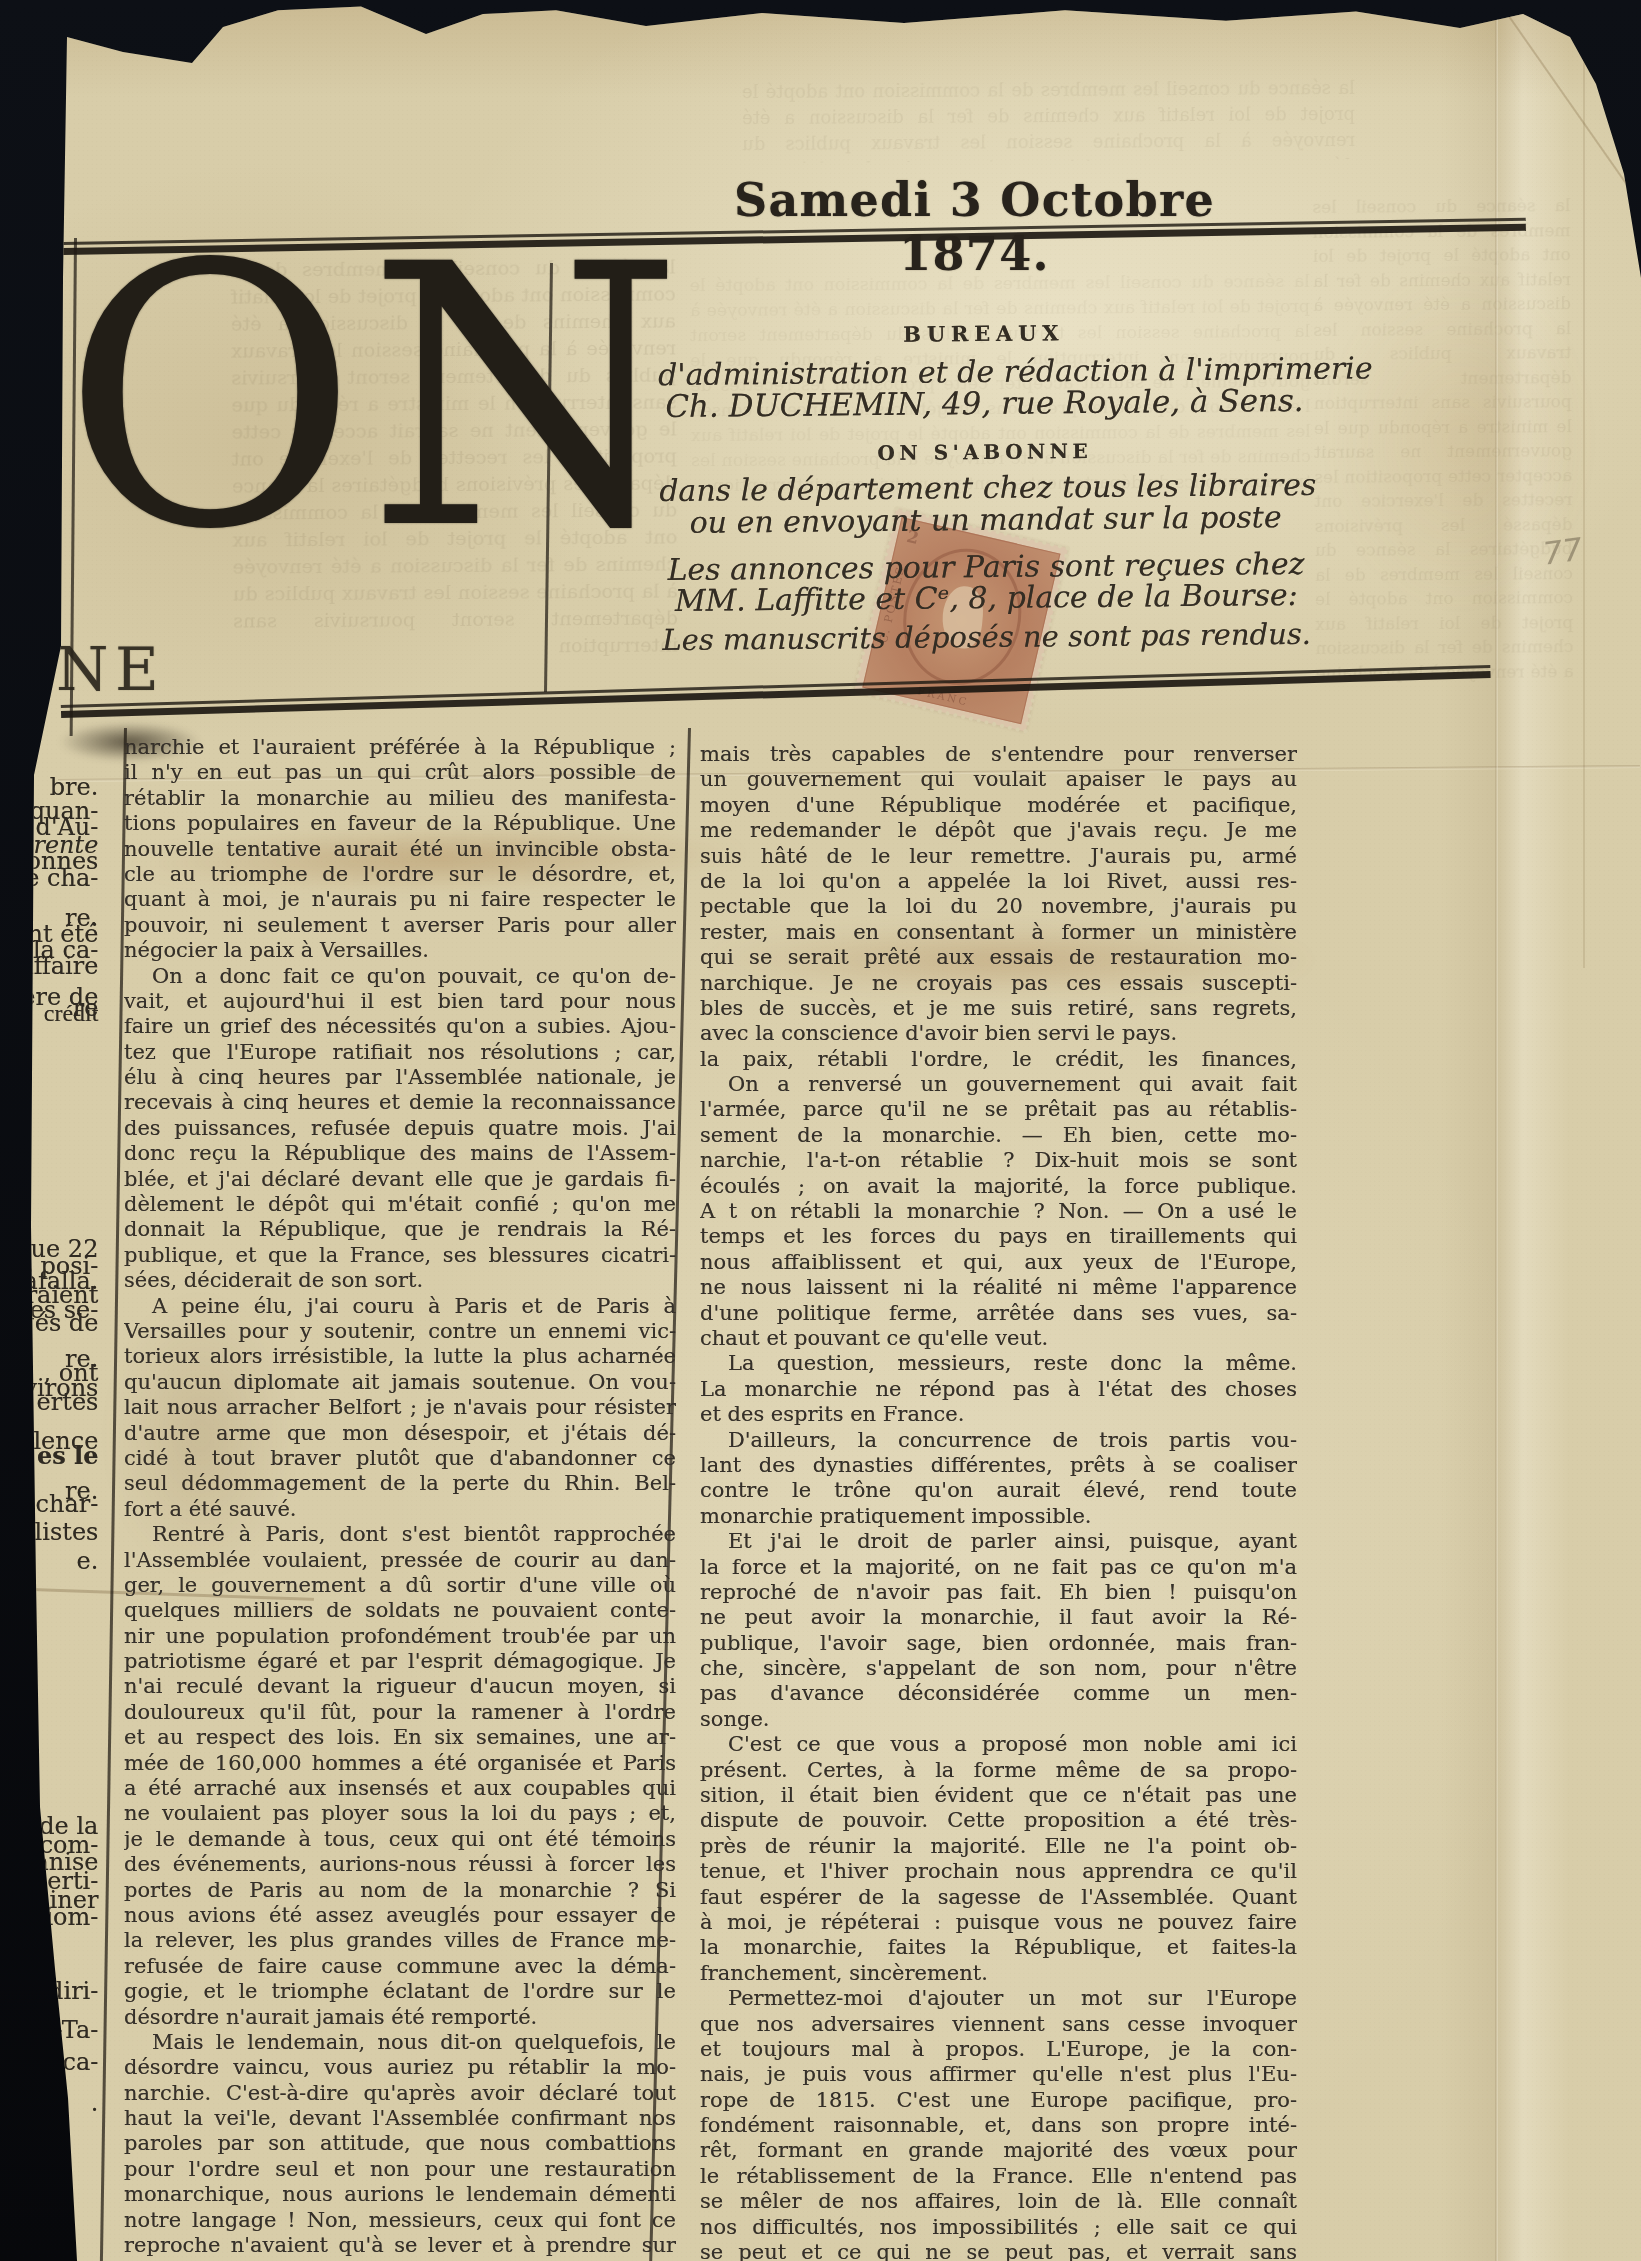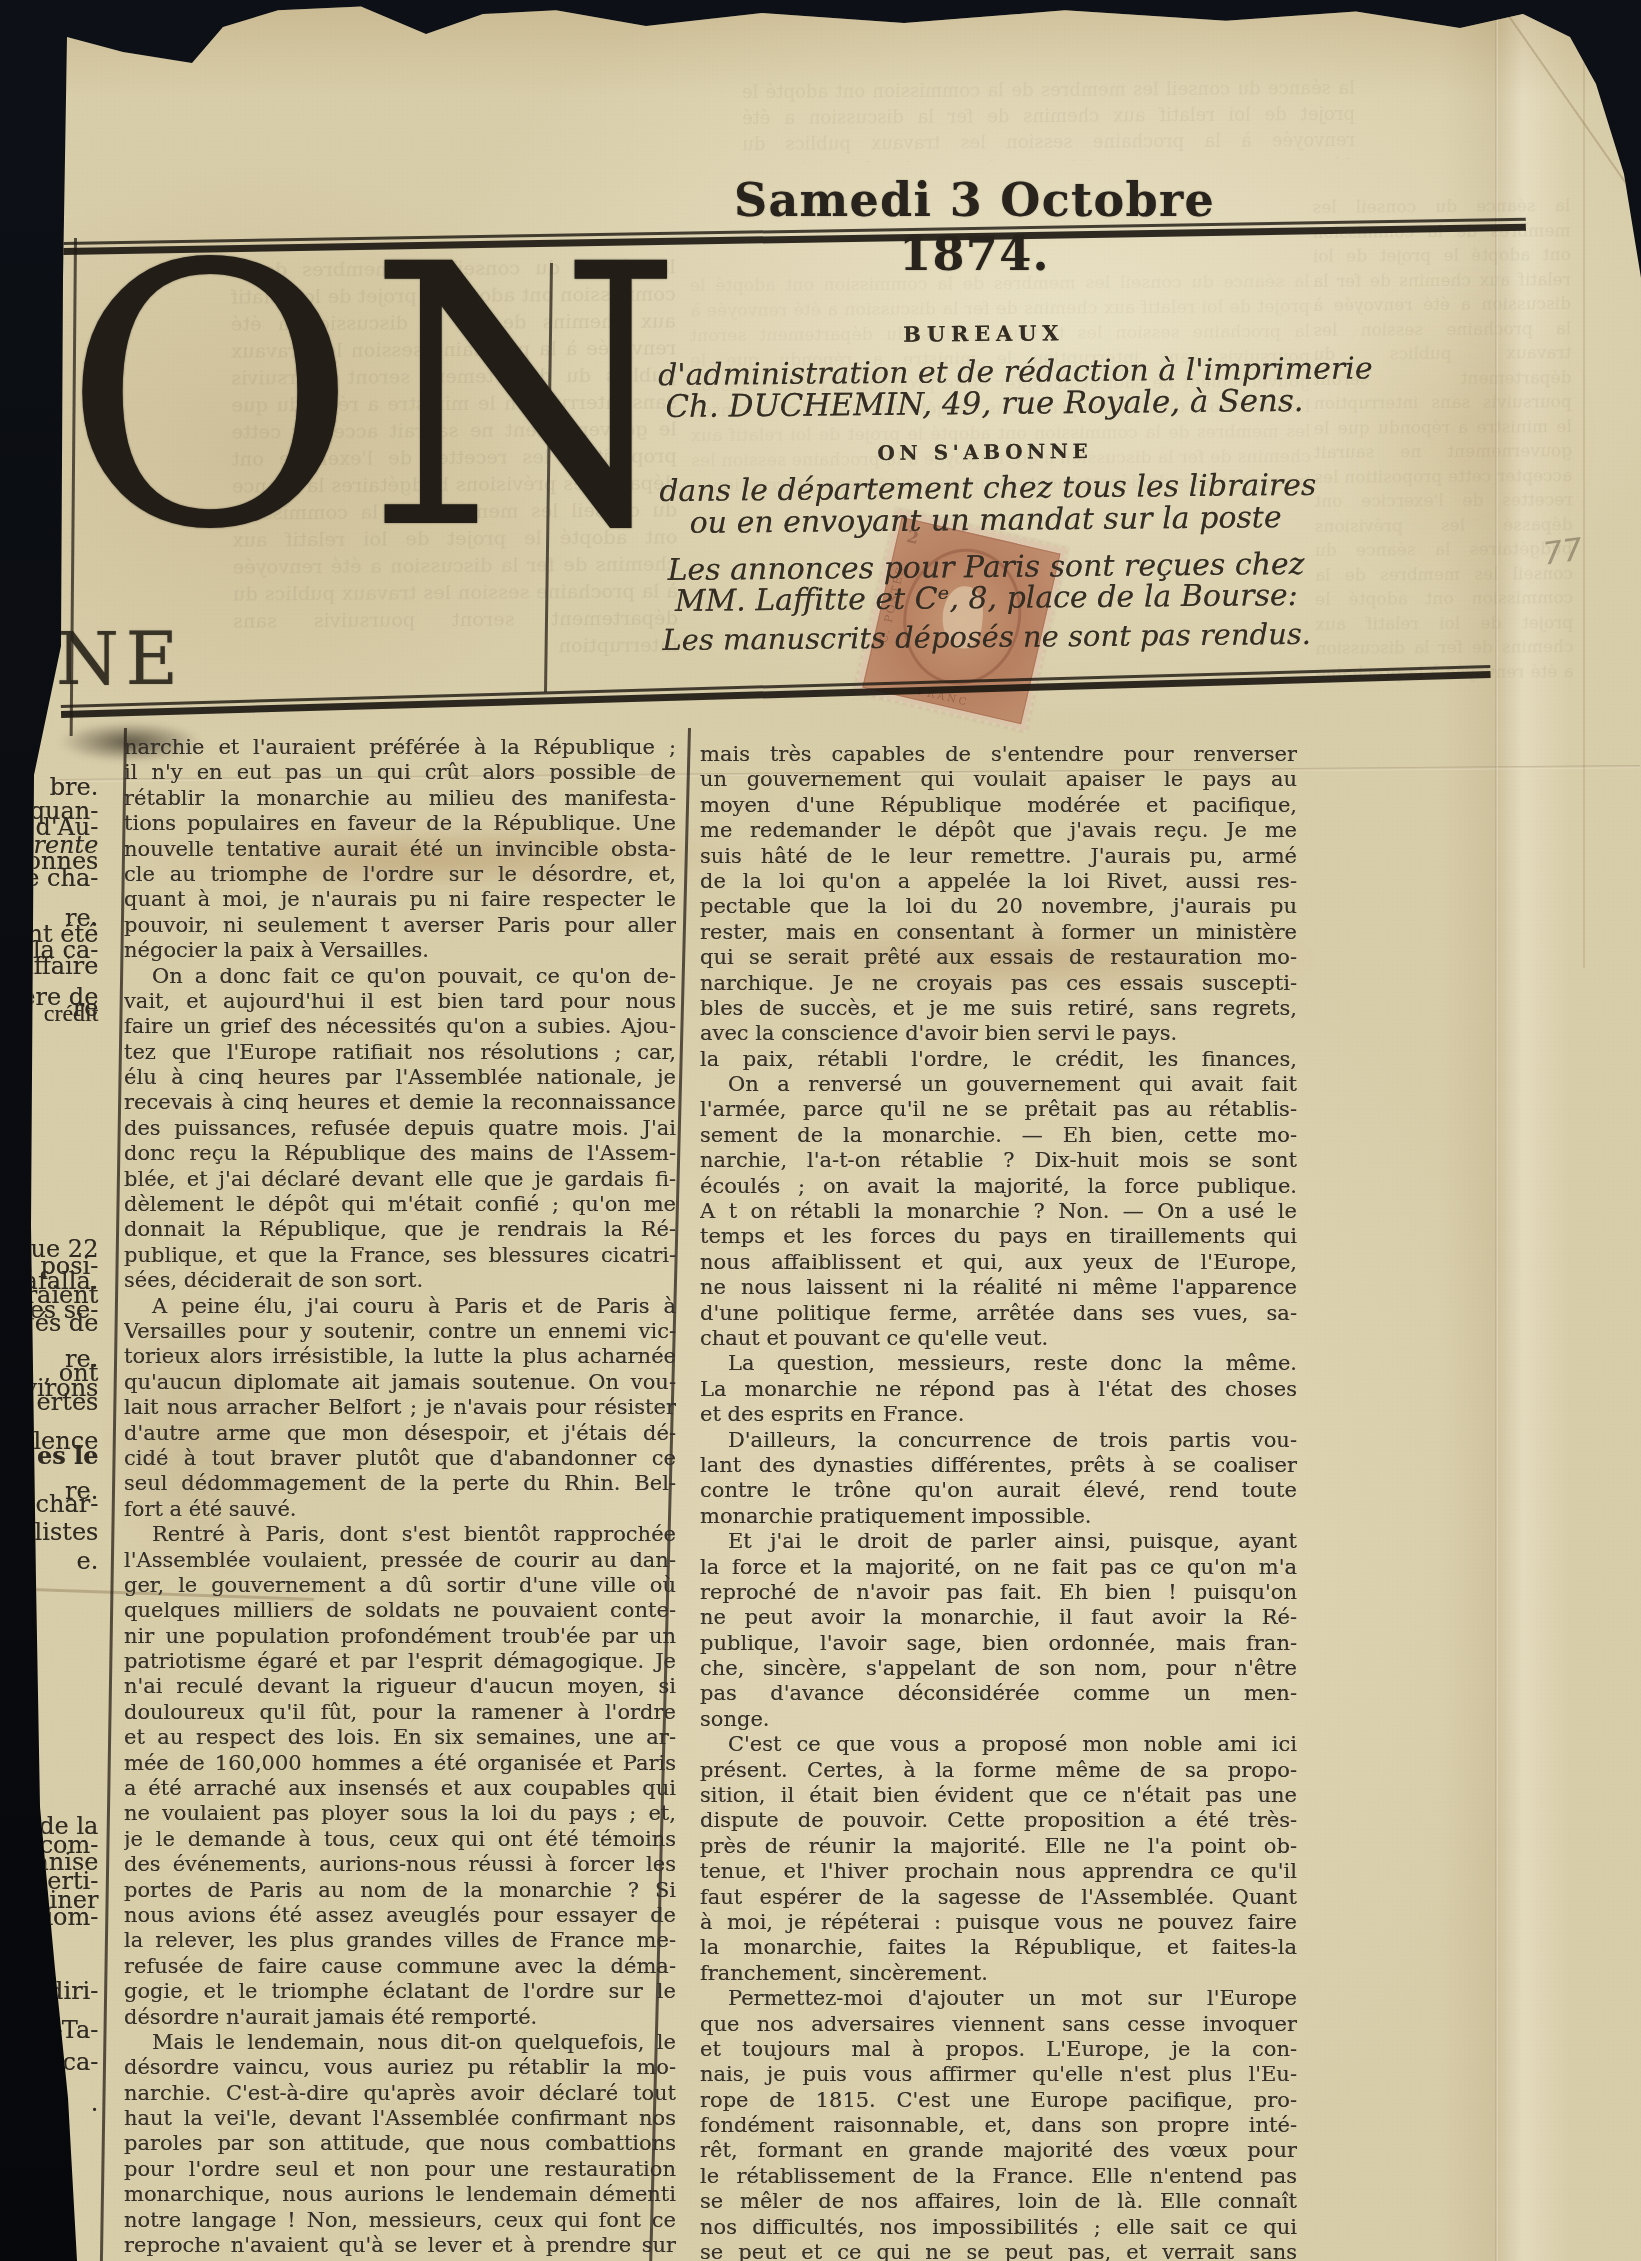--- a/index.html
+++ b/index.html
@@ -31,21 +31,21 @@
   #stain4{left:110px;top:1297px;width:181px;height:278px;background:radial-gradient(closest-side,rgba(120,90,50,.16),transparent);filter:blur(10.3px);}
   #inkblot{left:59px;top:722px;width:142px;height:40px;background:radial-gradient(closest-side,rgba(28,22,13,.65),transparent);filter:blur(3.2px);z-index:3;}
   #crease-h1{left:58px;top:772px;width:1582px;height:3.2px;background:linear-gradient(180deg,rgba(110,85,50,.25),rgba(255,250,230,.35));transform:rotate(-.5deg);}
   #crease-h2{left:36px;top:1593px;width:278px;height:2.6px;background:rgba(110,85,50,.30);transform:rotate(2deg);filter:blur(0.6px);}
   #crease-v1{left:1495px;top:0;width:3.2px;height:2261px;background:linear-gradient(90deg,rgba(120,95,55,.22),rgba(250,245,228,.4));}
   #crease-v2{left:1583px;top:0;width:1.9px;height:968px;background:rgba(120,95,55,.16);}
   #crease-d1{left:1485px;top:-19.4px;width:413px;height:1.9px;background:rgba(120,95,55,.28);transform:rotate(55deg);transform-origin:left center;filter:blur(0.6px);}
 
   #masthead-on{position:absolute;left:62px;top:218px;z-index:4;font-size:361px;line-height:1;
     letter-spacing:9px;color:#221e17;text-shadow:0 0 1.9px rgba(35,30,20,.55);}
-  #masthead-ne{position:absolute;left:56px;top:623px;z-index:4;font-size:72px;line-height:1;
+  #masthead-ne{position:absolute;left:56px;top:639px;z-index:4;font-size:60px;line-height:1;
     letter-spacing:6.5px;color:rgba(40,35,26,.85);text-shadow:0 0 1.3px rgba(40,35,26,.4);}
 
   #date-line{position:absolute;left:684px;top:173px;width:581px;z-index:4;text-align:center;
     font-size:46px;font-weight:bold;letter-spacing:1.3px;color:#28231c;text-shadow:0 0 1.3px rgba(40,32,20,.5);}
 
   .rule{position:absolute;z-index:3;}
   .rule .thin{height:2.6px;background:rgba(32,27,19,.82);}
   .rule .thick{height:6.5px;background:rgba(25,21,15,.9);margin-top:3.9px;}
   #rule1{left:61px;top:242px;width:1465px;transform:rotate(-.95deg);transform-origin:left center;}
   #rule2{left:61px;top:705px;width:1430px;transform:rotate(-1.6deg);transform-origin:left center;}

